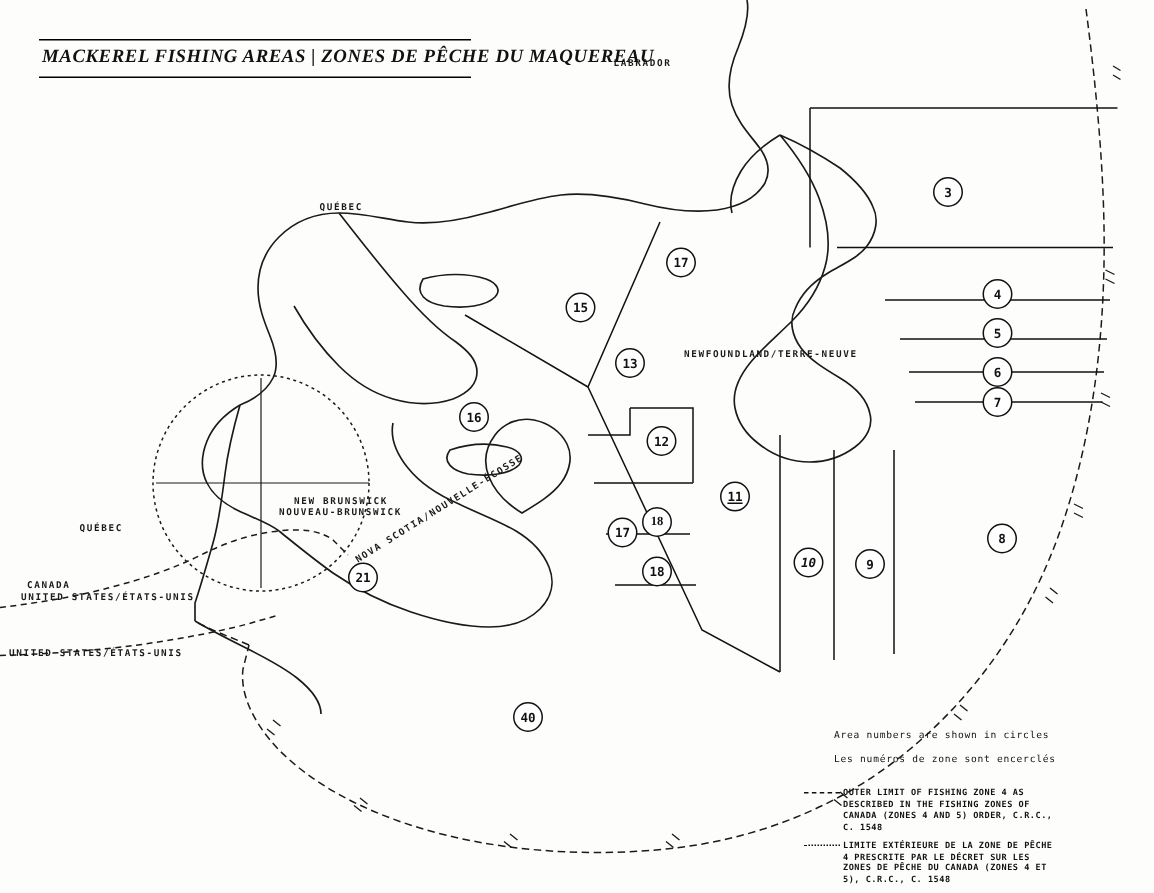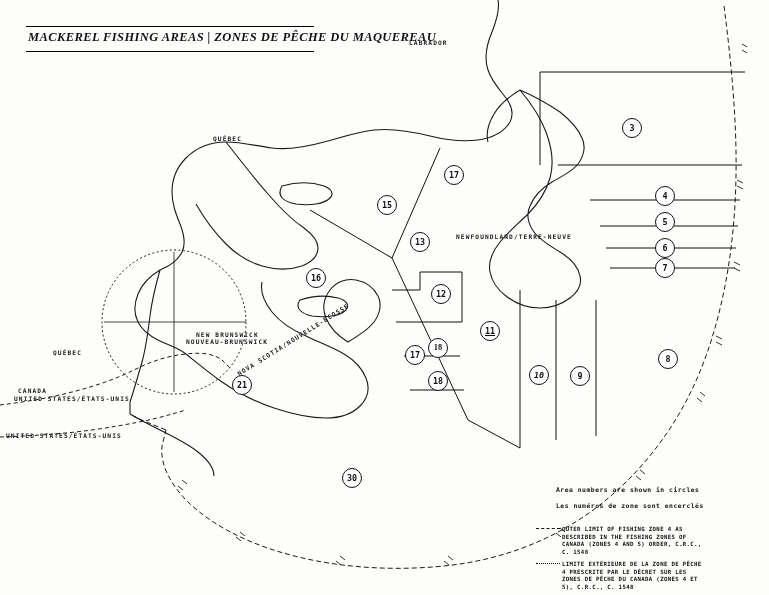--- a/index.html
+++ b/index.html
@@ -62,21 +62,21 @@
     text-align:center;
     z-index:18;
     box-sizing:border-box;
   }
 
   .legend {
     position:absolute;
     z-index:20;
     font-family:"DejaVu Sans Mono", monospace;
     font-size:6.4px;
-    font-weight:bold;
+    font-weight:normal;
     letter-spacing:0.5px;
     line-height:9px;
     white-space:nowrap;
     color:#111;
   }
   .legend-note-1 { left:556px; top:486px; }
   .legend-note-2 { left:556px; top:502px; }
 
   .legend-block {
     position:absolute;
@@ -241,21 +241,21 @@
   <div class="zone" style="left:529px; top:365px;font-style:italic;">10</div>
   <div class="zone" style="left:480px; top:321px;text-decoration:underline;">11</div>
   <div class="zone" style="left:431px; top:284px;">12</div>
   <div class="zone" style="left:410px; top:232px;">13</div>
   <div class="zone" style="left:444px; top:165px;">17</div>
   <div class="zone" style="left:377px; top:195px;">15</div>
   <div class="zone" style="left:306px; top:268px;">16</div>
   <div class="zone" style="left:405px; top:302px;margin-top:43px;">17</div>
   <div class="zone" style="left:428px; top:338px;font-family:Liberation Serif, serif;">18</div>
   <div class="zone" style="left:428px; top:371px;">18</div>
-  <div class="zone" style="left:342px; top:468px;">30</div>
+  <div class="zone" style="left:342px; top:468px;">40</div>
   <div class="zone" style="left:232px; top:375px;">21</div>
 
   <div class="legend legend-note-1">Area numbers are shown in circles</div>
   <div class="legend legend-note-2">Les numéros de zone sont encerclés</div>
 
   <div class="legend-block b1">
     <span class="legend-dash"></span>
     <span style="white-space:pre-line;">OUTER LIMIT OF FISHING ZONE 4 AS
 DESCRIBED IN THE FISHING ZONES OF
 CANADA (ZONES 4 AND 5) ORDER, C.R.C.,

